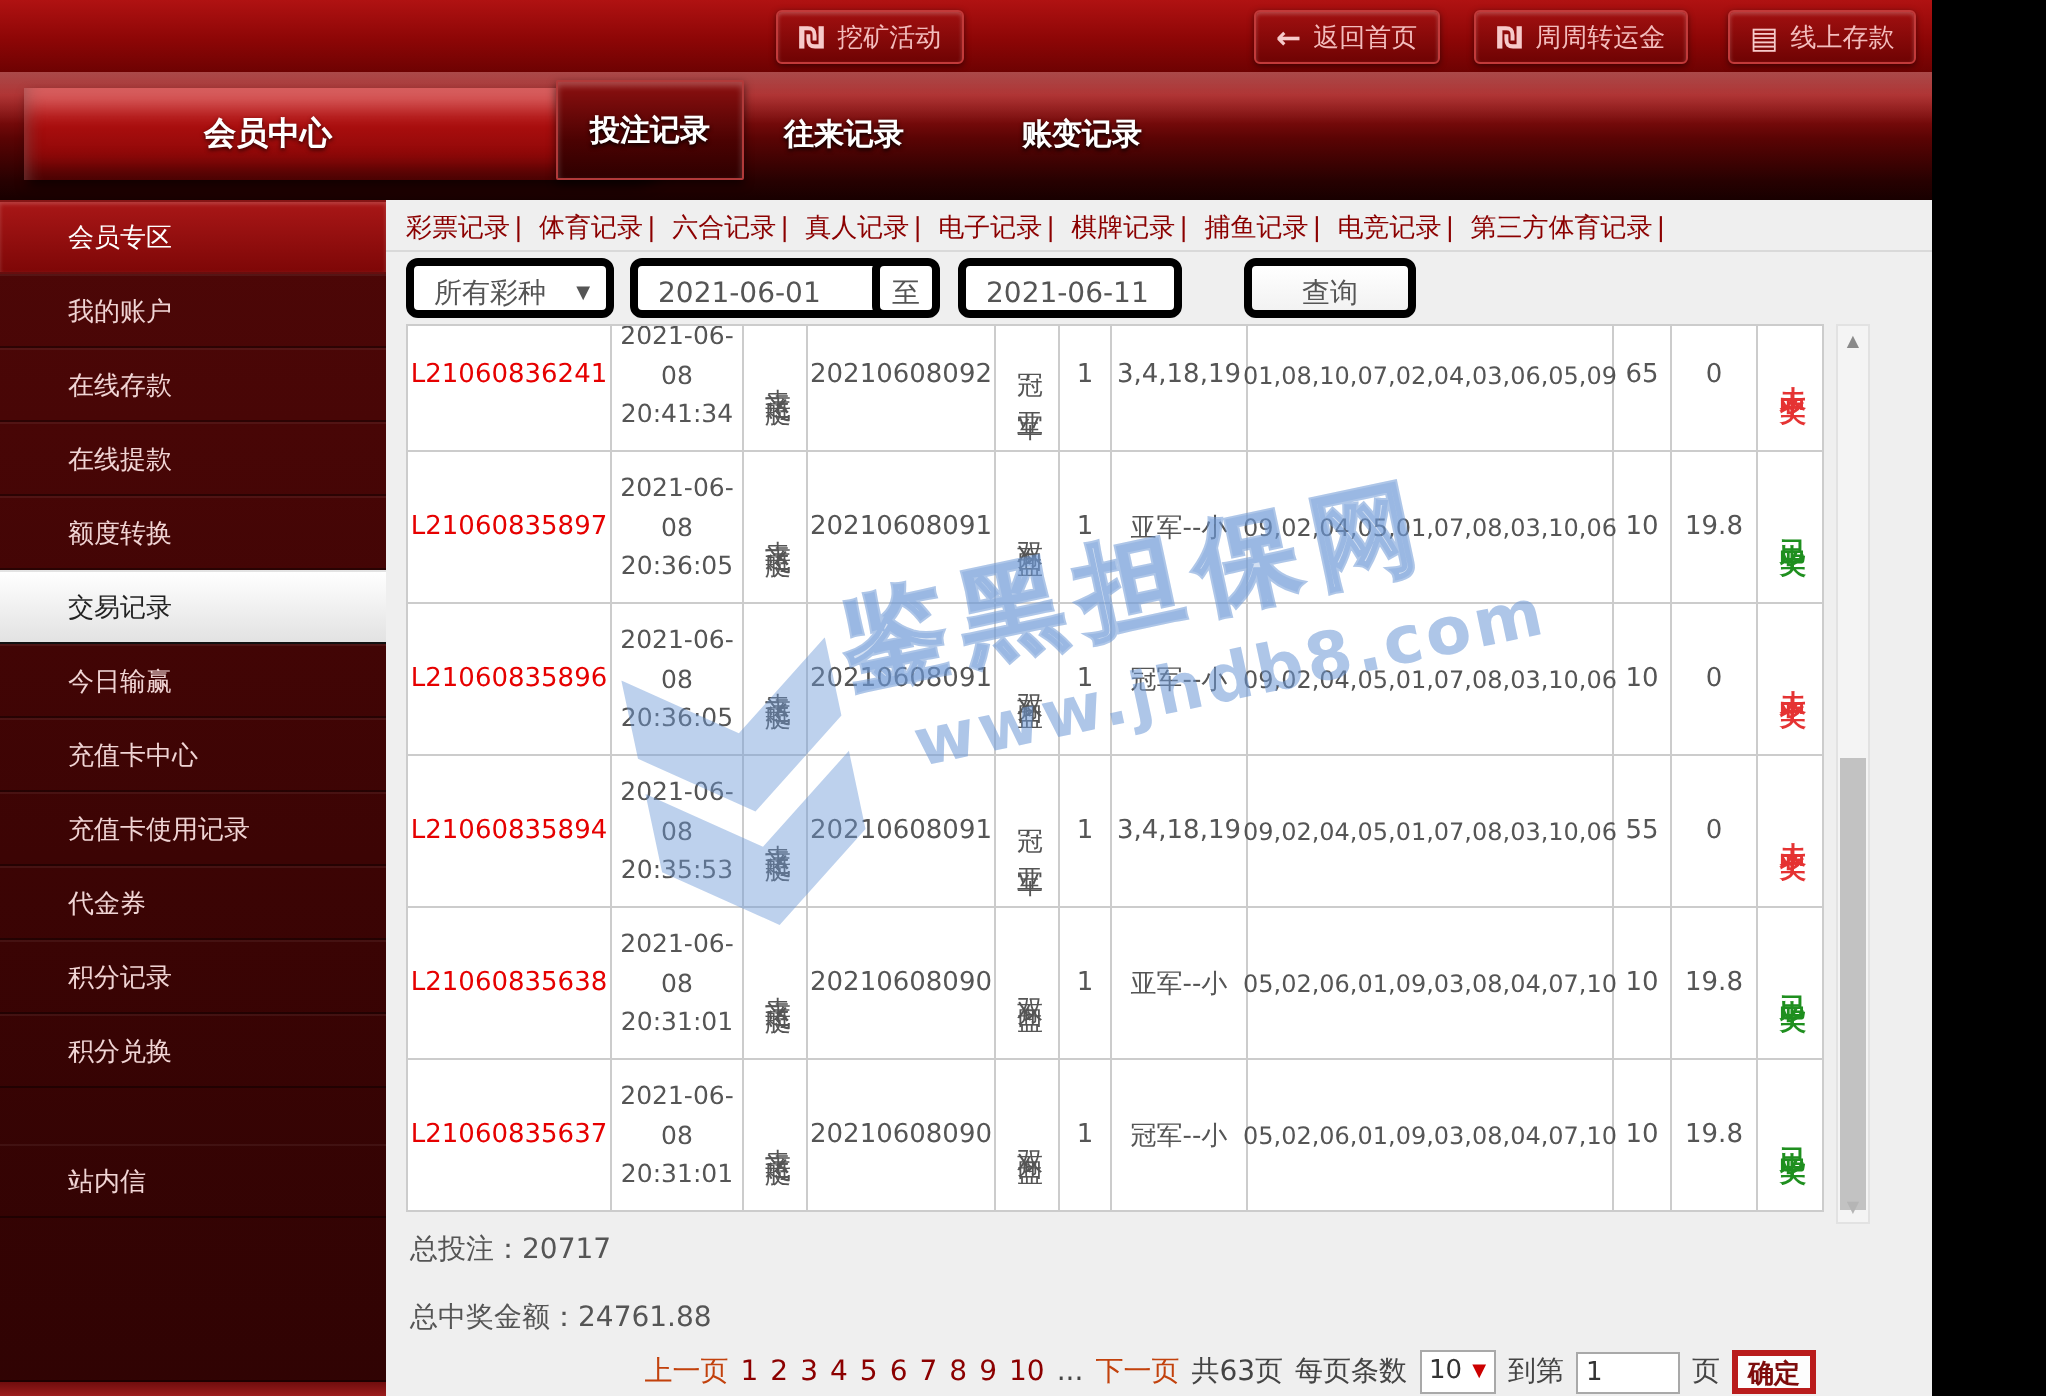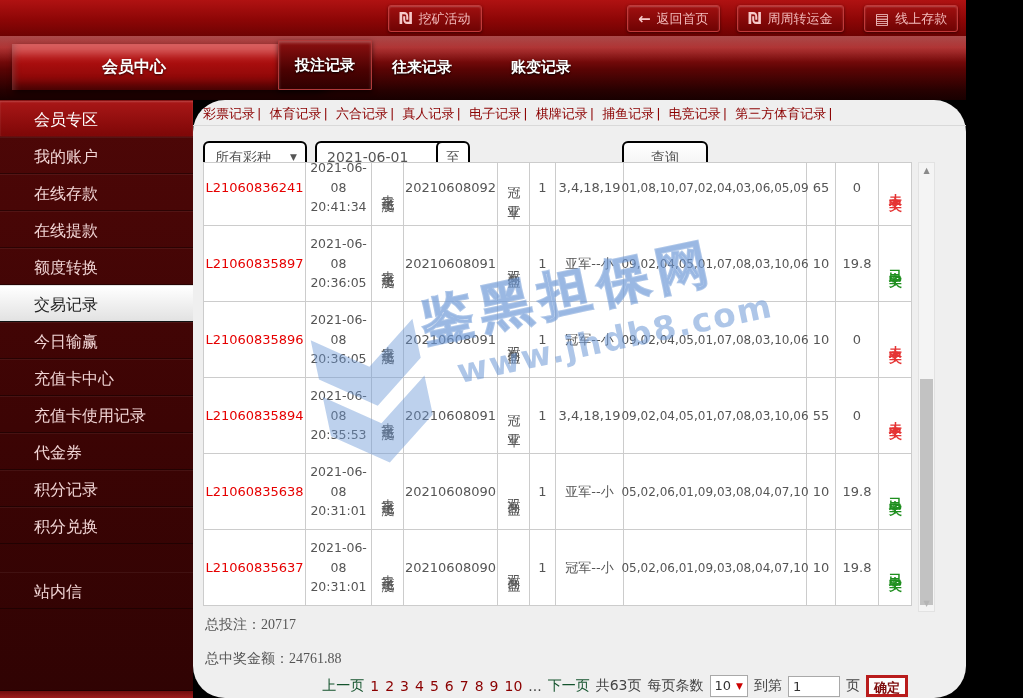--- a/index.html
+++ b/index.html
@@ -40,39 +40,39 @@
           box-shadow:inset 0 2px 3px rgba(255,255,255,.25), 0 2px 5px rgba(0,0,0,.6);
           color:#fff; font-size:15px; font-weight:bold; text-align:center; line-height:48px; cursor:pointer;
           text-shadow:0 1px 2px #000; }
   .tab-plain { position:absolute; top:58px; z-index:4; color:#fff; font-size:15px; font-weight:bold;
           text-shadow:0 1px 2px #000; cursor:pointer; }
   #tab-funds { left:392px; } #tab-account { left:511px; }
 
   
   .sidebar { position:absolute; left:0; top:100px; width:193px; height:598px;
           background:linear-gradient(180deg,#4e0707 0%,#3c0404 55%,#300303 100%); }
-  .s-item { height:37px; line-height:37px; padding-left:34px; font-size:16px; color:#f0d4d4;
+  .s-item { height:37px; line-height:37px; padding-left:34px; font-size:13px; color:#f0d4d4;
           border-top:1px solid rgba(255,255,255,.06); border-bottom:1px solid rgba(0,0,0,.38); cursor:pointer; }
   .s-item.section { background:linear-gradient(180deg,#a91717 0%,#7e0707 100%); color:#fff;
           box-shadow:inset 0 1px 2px rgba(255,255,255,.2); }
   .s-item.active { background:linear-gradient(180deg,#ffffff 0%,#e2e2e2 100%); color:#222;
           border-bottom:1px solid #111; }
   .s-gap { height:28px; }
   .s-bottom-band { position:absolute; left:0; bottom:0; width:193px; height:8px;
           background:linear-gradient(180deg,#6f0d0d,#9c1c1c); border-top:1px solid #1e0000; }
 
   
-  .content { position:absolute; left:193px; top:100px; width:773px; height:598px; background:#efefef;border-radius:32px; }
+  .content { position:absolute; left:193px; top:100px; width:773px; height:598px; background:#efefef; }
   .subnav { position:absolute; left:0; top:0; width:100%; height:26px; padding:5px 10px 0 10px;
           font-size:13px; color:#8b0000; border-bottom:1px solid #d9d9d9; }
   .subnav span.lnk { cursor:pointer; margin-right:2px; }
   .subnav span.sep { margin-right:4px; color:#8b0000; }
 
   .filters { position:absolute; left:0; top:26px; width:100%; height:36px; }
-  .fctl { position:absolute; top:15px; height:30px; background:#fff; border:2px solid #000000;
+  .fctl { position:absolute; top:3px; height:30px; background:#fff; border:4px solid #000000;
           border-radius:6px; font-size:14px; color:#555; }
   .f-select { left:10px; width:104px; line-height:28px; padding-left:10px; cursor:pointer; }
   .f-select .arr { position:absolute; right:8px; top:0; line-height:28px; font-size:9px; color:#555; }
   .f-date { padding-left:10px; line-height:28px; }
   #date-from { left:122px; width:132px; }
   #to-box    { left:243px; width:34px; text-align:center; line-height:28px; padding:0; }
   #date-to   { left:286px; width:112px; }
   .f-search  { left:429px; width:86px; text-align:center; line-height:28px; cursor:pointer;
                background:linear-gradient(180deg,#ffffff,#f2f2f2); }
 
@@ -98,25 +98,25 @@
   
   .sbar { position:absolute; left:725px; top:62px; width:17px; height:450px; background:#f4f4f4;
           border:1px solid #e2e2e2; }
   .sbar .arrow { position:absolute; left:0; width:15px; height:15px; text-align:center; font-size:8px;
           color:#8a8a8a; line-height:15px; cursor:pointer; }
   .sbar .up { top:0; } .sbar .down { bottom:0; color:#b5b5b5; }
   .sbar .thumb { position:absolute; left:1px; top:216px; width:13px; height:226px; background:#c2c2c2; cursor:pointer; }
 
   
   .totals { position:absolute; left:12px; top:516px; font-size:14px; color:#555; }
-  .totals .line { margin-bottom:16px;font-family:Liberation Serif, serif; }
+  .totals .line { margin-bottom:16px; }
   .pager { position:absolute; right:58px; top:575px; display:flex; align-items:center; gap:6px;
            font-size:14px; color:#444; }
   .pager .pg { color:#8b0000; cursor:pointer; }
-  .pager .nav { cursor:pointer; color:#14532d; }
+  .pager .nav { cursor:pointer; color:#c2410c; }
   .pager .pp-select { border:1px solid #a9a9a9; background:#fff; height:22px; line-height:20px;
            padding:0 4px; font-size:13px; color:#333; cursor:pointer; display:flex; align-items:center; gap:5px; }
   .pager .pp-select .arr { color:#c00; font-size:9px; }
   .pager input { width:52px; height:21px; border:1px solid #a9a9a9; font-size:13px; padding:0 4px;
            font-family:inherit; color:#333; }
   .pager .confirm { border:3px solid #b91c1c; color:#7e0d0d; background:#fdfdfd; height:22px;
            line-height:20px; padding:0 5px; font-size:13px; font-weight:bold; cursor:pointer; }
 
   
   .watermark { position:absolute; left:295px; top:258px; width:460px; height:190px; z-index:9;
@@ -191,20 +191,21 @@
       <span class="lnk">第三方体育记录</span><span class="sep">|</span>
     </div>
 
     <div class="filters">
       <div class="fctl f-select">
         <span>所有彩种</span>
         <span class="arr">▼</span>
       </div>
       <div class="fctl f-date" id="date-from">2021-06-01</div>
       <div class="fctl" id="to-box">至</div>
+      <div class="fctl f-date" id="date-to">2021-06-11</div>
       <div class="fctl f-search">查询</div>
     </div>
 
     <div class="tbl-viewport">
       <div class="tbl-inner">
 
         <div class="trow">
           <div class="tcell c-id">L21060836241</div>
           <div class="tcell c-time">2021-06-08 20:41:34</div>
           <div class="tcell">

